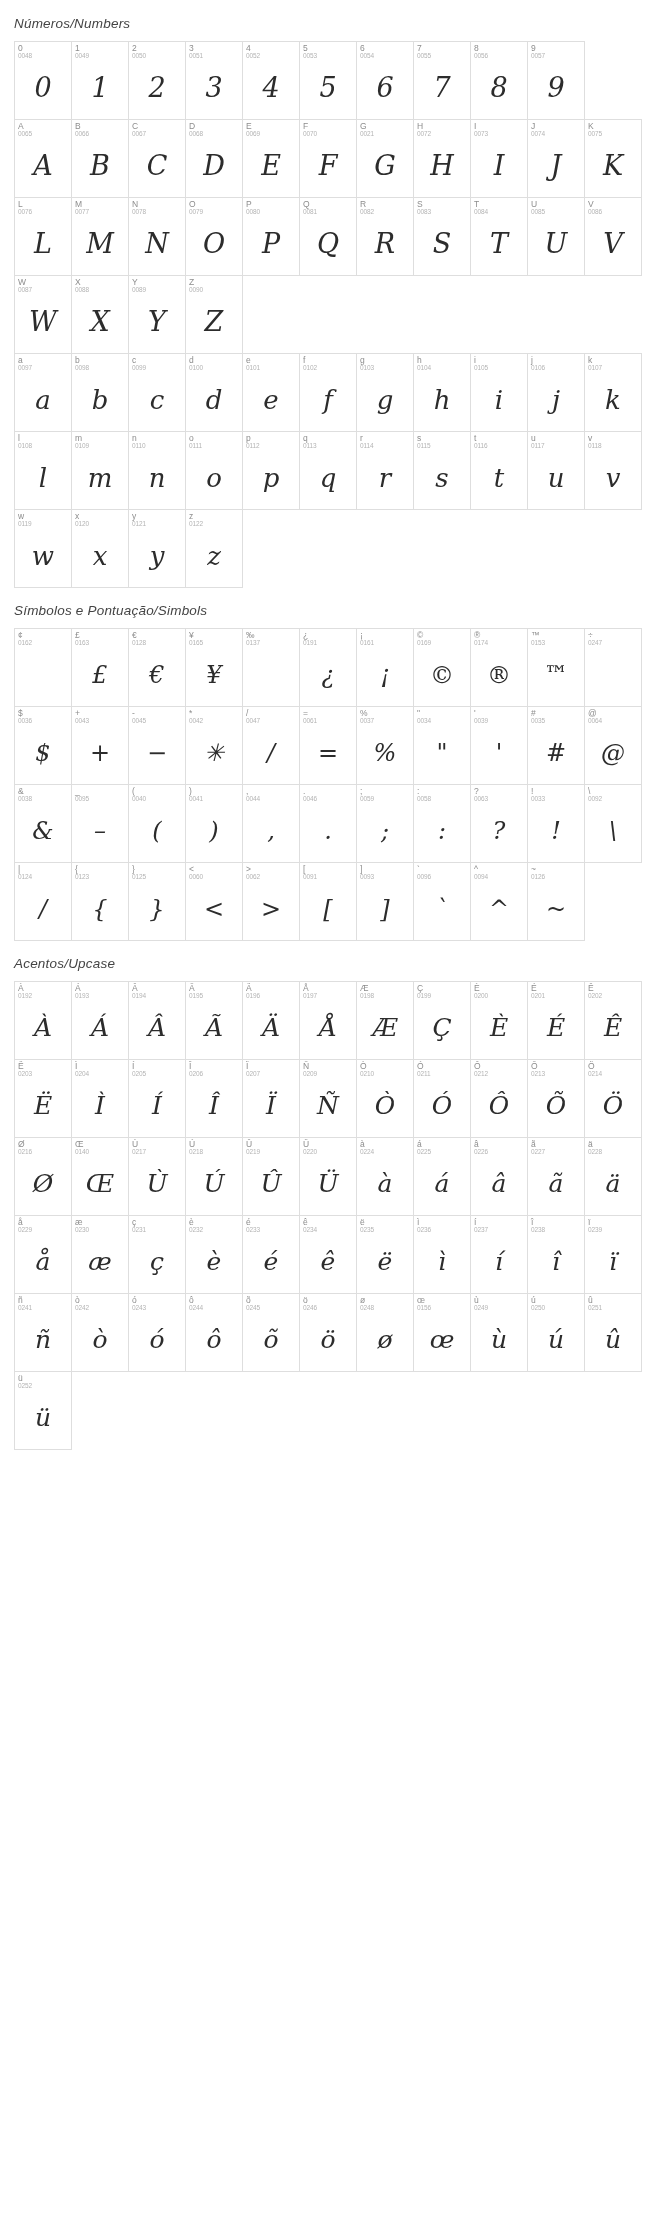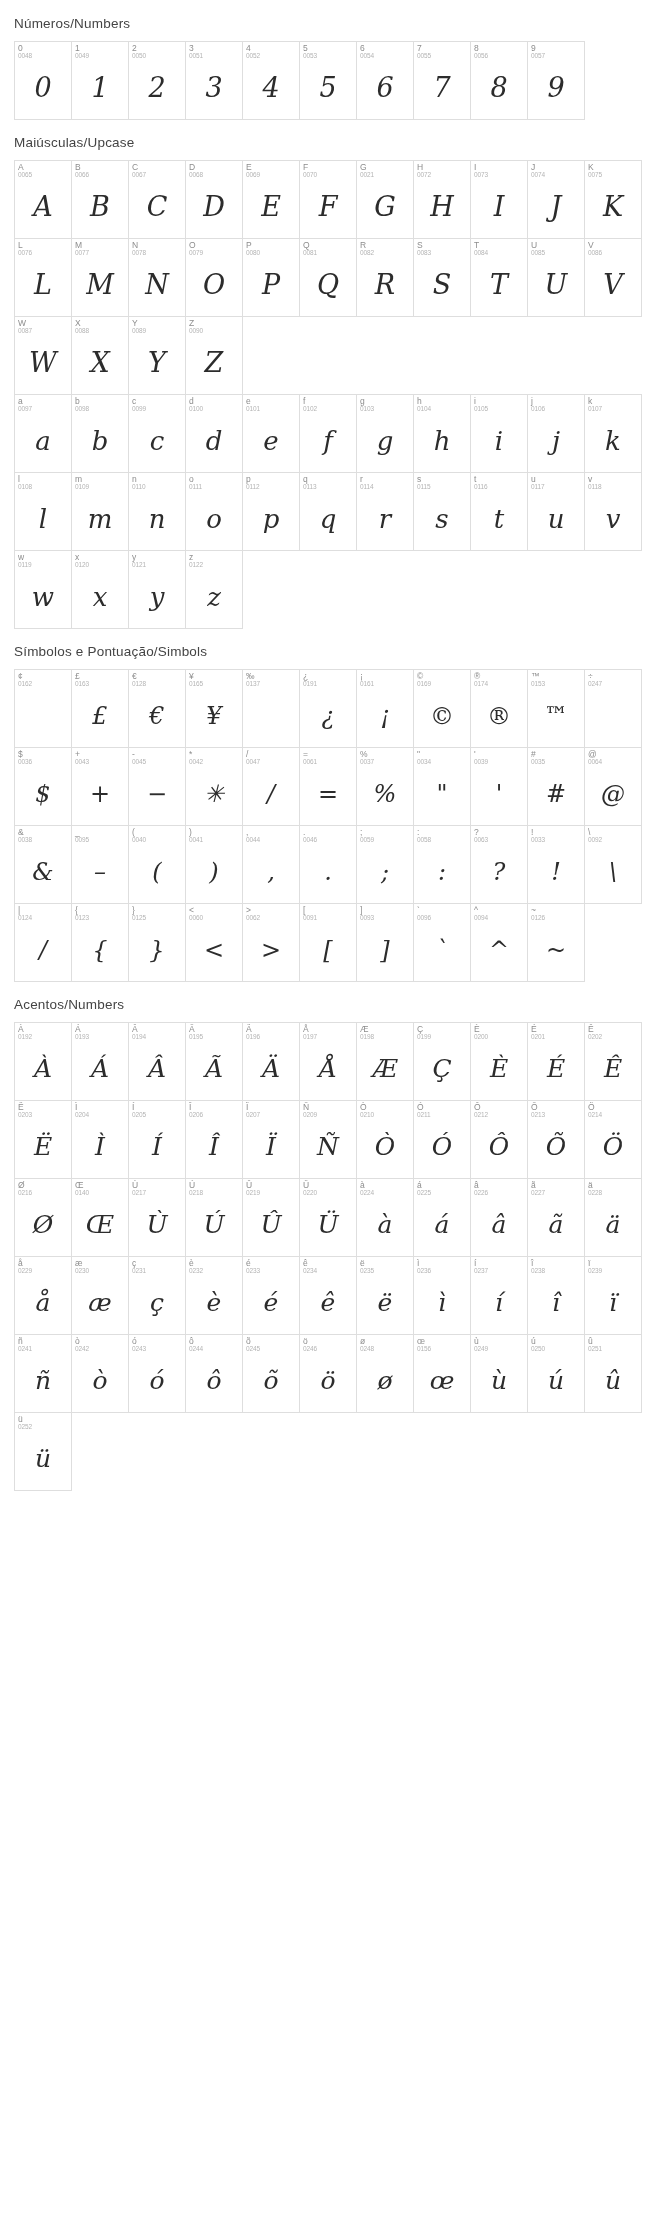--- a/index.html
+++ b/index.html
@@ -18,20 +18,21 @@
     width: 661px;
     padding-left: 14px;
     padding-right: 14px;
   }
   .section-title {
     font-size: 13.5px;
     color: #444444;
     font-weight: 400;
     margin: 16px 0 10px 0;
     letter-spacing: 0.2px;
+    font-style: italic;
   }
   .grid {
     display: flex;
     flex-wrap: wrap;
     width: 100%;
   }
   .cell {
     width: 58px;
     height: 79px;
     border: 1px solid #dedede;
@@ -154,21 +155,20 @@
           <div class="glyph">8</div>
         </div>
         <div class="cell">
           <div class="meta">
             <span class="ch-label">9</span>
             <span class="code">0057</span>
           </div>
           <div class="glyph">9</div>
         </div>
       </div>
-      <div class="section-title">Maiúsculas/Upcase</div>
       <div class="grid small-rows ">
         <div class="cell">
           <div class="meta">
             <span class="ch-label">A</span>
             <span class="code">0065</span>
           </div>
           <div class="glyph">A</div>
         </div>
         <div class="cell">
           <div class="meta">
@@ -827,21 +827,21 @@
           <div class="glyph">^</div>
         </div>
         <div class="cell">
           <div class="meta">
             <span class="ch-label">~</span>
             <span class="code">0126</span>
           </div>
           <div class="glyph">~</div>
         </div>
       </div>
-      <div class="section-title">Acentos/Numbers</div>
+      <div class="section-title">Acentos/Upcase</div>
       <div class="grid small-rows sec-accents">
         <div class="cell">
           <div class="meta">
             <span class="ch-label">À</span>
             <span class="code">0192</span>
           </div>
           <div class="glyph">À</div>
         </div>
         <div class="cell">
           <div class="meta">

